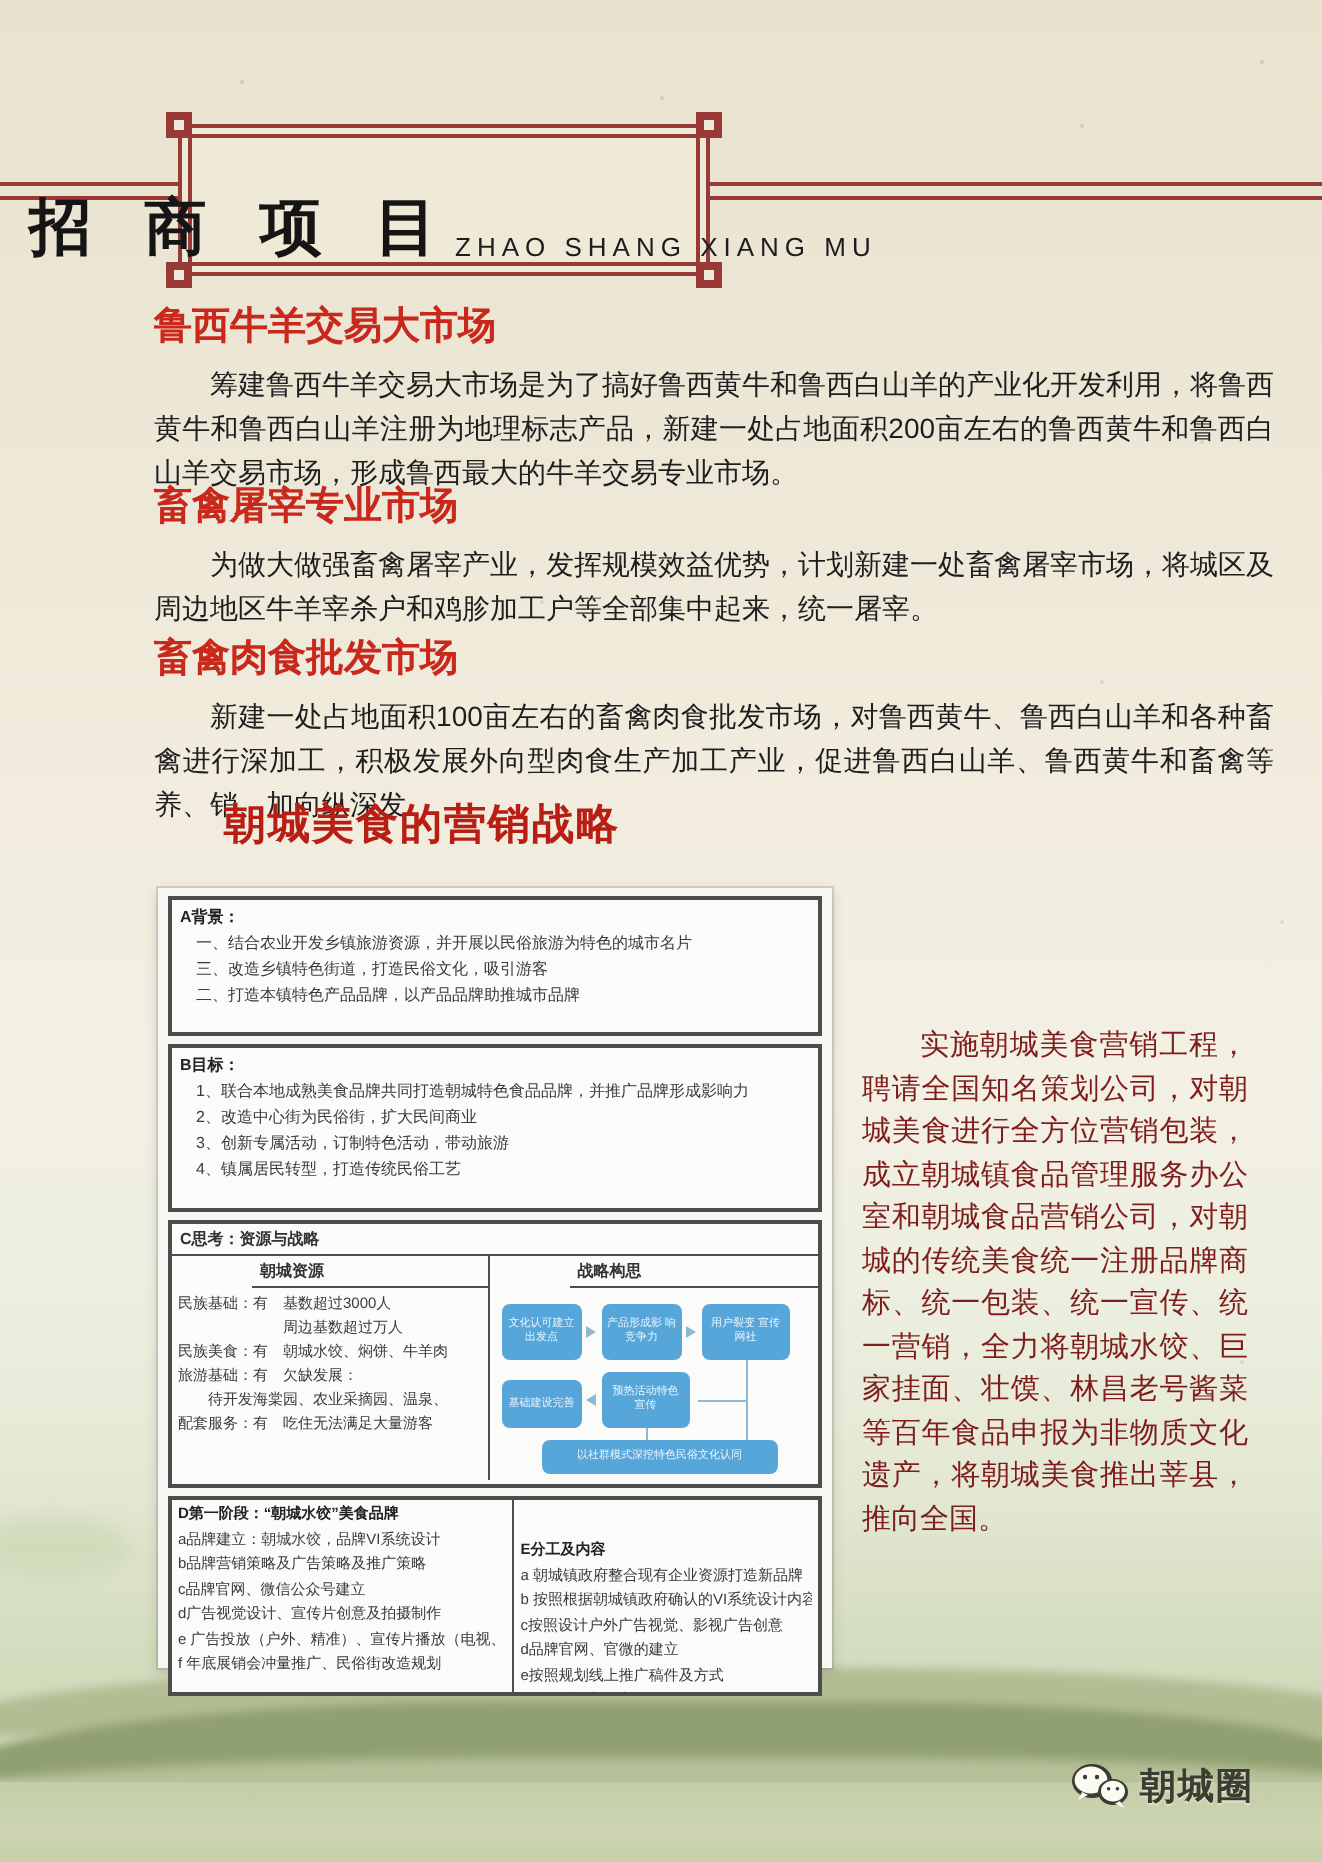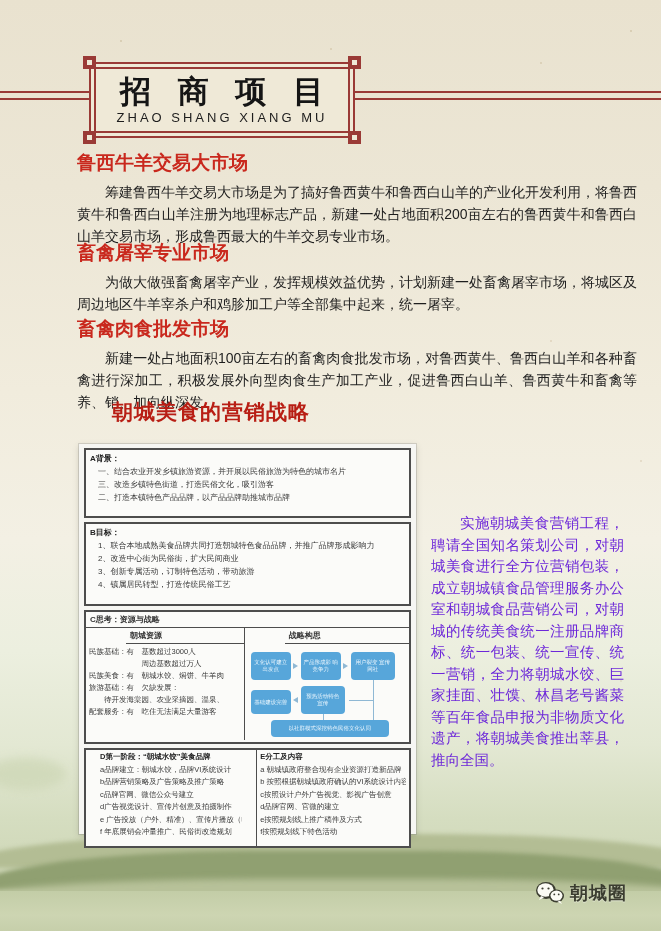--- a/index.html
+++ b/index.html
@@ -27,21 +27,21 @@
   .land{position:absolute;left:0;right:0;top:891px;bottom:0;
     background:linear-gradient(180deg,#c3cda7,#cdd5b2 60%,#c6cfaa);}
   .blob{position:absolute;left:-14px;top:758px;width:80px;height:32px;background:#cfd8b8;
     filter:blur(5px);border-radius:50%;opacity:.8;}
   
   .header-line{position:absolute;left:0;right:0;top:91px;height:5px;
     border-top:2px solid #9a3a36;border-bottom:2px solid #9a3a36;}
   .title-box{position:absolute;left:89px;top:62px;width:262px;height:72px;
     background:#efe9d7;border:2px solid #9a3a36;}
   .title-box .inner{position:absolute;inset:3px;border:2px solid #9a3a36;
-    display:flex;flex-direction:column;align-items:center;justify-content:center;}
+    display:flex;flex-direction:row;align-items:flex-end;justify-content:center;}
   .knot{position:absolute;width:13px;height:13px;background:#9a3a36;
     background-image:linear-gradient(#efe9d7,#efe9d7);
     background-size:5px 5px;background-position:center;background-repeat:no-repeat;}
   .knot.tl{left:-8px;top:-8px;} .knot.tr{right:-8px;top:-8px;}
   .knot.bl{left:-8px;bottom:-8px;} .knot.br{right:-8px;bottom:-8px;}
   .main-title{font-size:31px;font-weight:bold;color:#151515;letter-spacing:9px;
     line-height:34px;white-space:nowrap;text-indent:9px;}
   .sub-title{font-size:13px;color:#1d1d1d;letter-spacing:3px;margin-top:1px;white-space:nowrap;}
   
   .sec{position:absolute;left:40px;width:560px;margin-left:37px;}
@@ -84,27 +84,27 @@
   .arr-l{position:absolute;width:0;height:0;border-top:3px solid transparent;
     border-bottom:3px solid transparent;border-right:5px solid #8fb8d4;}
   .a1{left:48px;top:19px;} .a2{left:98px;top:19px;} .a3{left:48px;top:53px;}
   .fline-v{position:absolute;width:1px;background:#8fb8d4;}
   .fv1{left:128px;top:36px;height:40px;}
   .fv2{left:78px;top:70px;height:6px;}
   .fline-h{position:absolute;height:1px;background:#8fb8d4;left:104px;top:56px;width:24px;}
   
   .boxDE{display:flex;border:2px solid #4d4d4d;background:#fbfbf9;height:96px;
     font-size:7.5px;line-height:12.5px;overflow:hidden;}
-  .dcol{width:53%;border-right:1.5px solid #4d4d4d;padding:1px 14px;box-sizing:border-box;}
-  .ecol{width:47%;padding:1px 3px;box-sizing:border-box;}
+  .dcol{width:53%;border-right:1.5px solid #4d4d4d;padding:1px 3px;box-sizing:border-box;}
+  .ecol{width:47%;padding:19px 3px;box-sizing:border-box;}
   .detitle{font-weight:bold;white-space:nowrap;overflow:hidden;color:#222;}
   .deitem{white-space:nowrap;overflow:hidden;color:#3a3a3a;}
   
   .aside{position:absolute;left:431px;top:513px;width:193px;font-size:14.5px;
-    line-height:21.5px;color:#6d28d9;text-indent:2em;text-align:justify;}
+    line-height:21.5px;color:#7f1d1d;text-indent:2em;text-align:justify;}
   
   .watermark{position:absolute;right:34px;top:881px;display:flex;align-items:center;gap:5px;}
   .wm-label{font-size:18px;font-weight:bold;color:#3b3d30;
     text-shadow:0 1px 1px rgba(255,255,255,.45);letter-spacing:1px;}
 </style>
 </head>
 <body>
 
 <div class="specks"></div>
 <div class="blob"></div>

